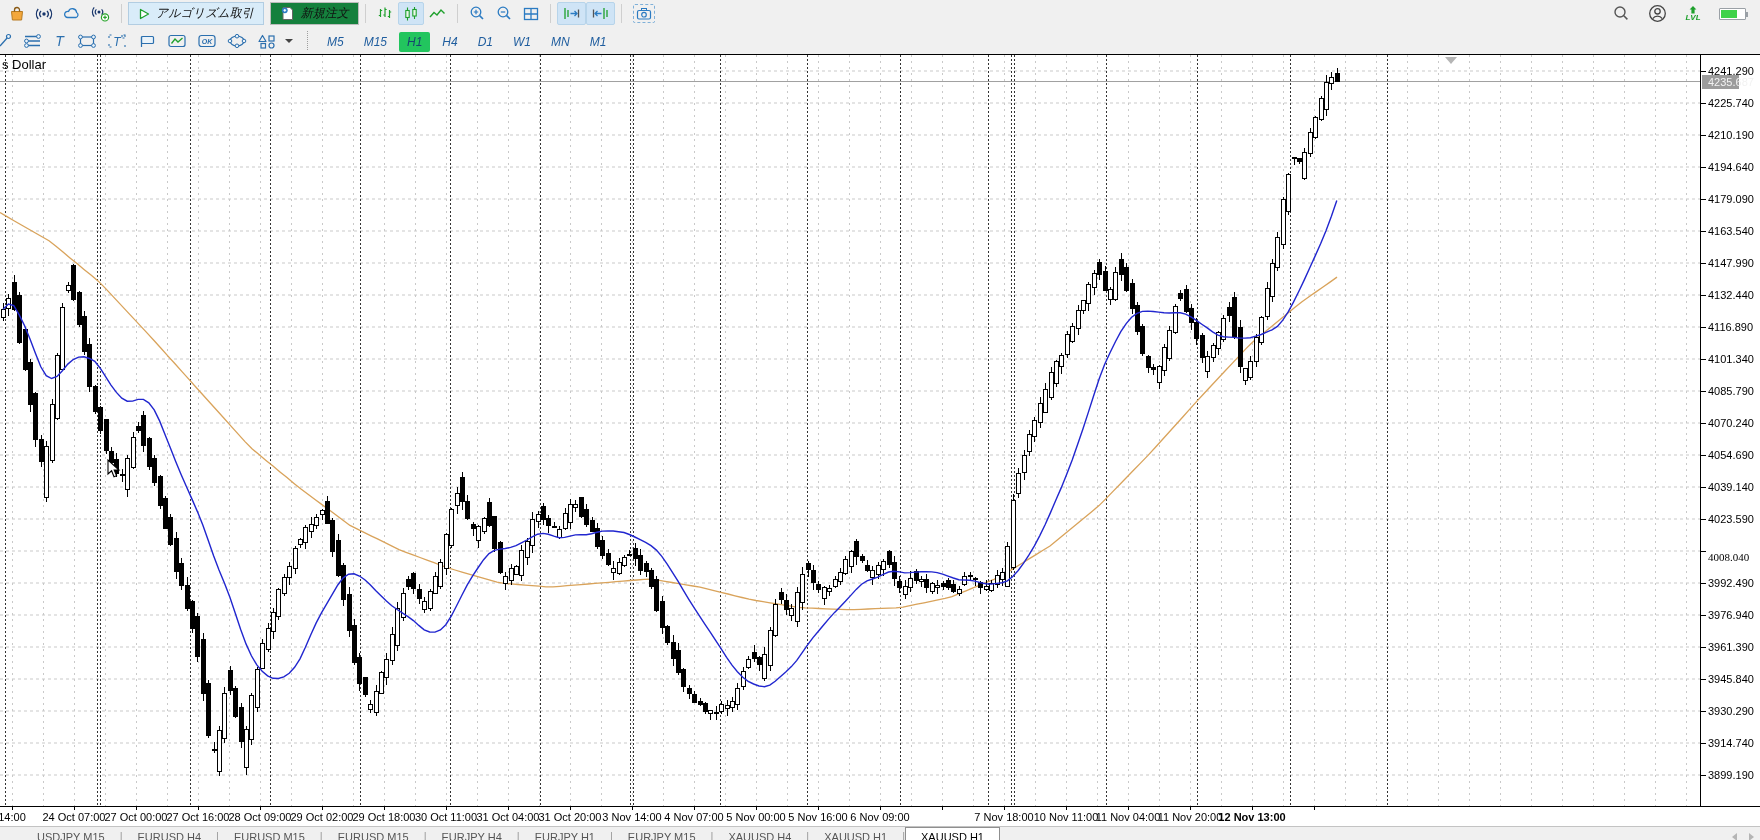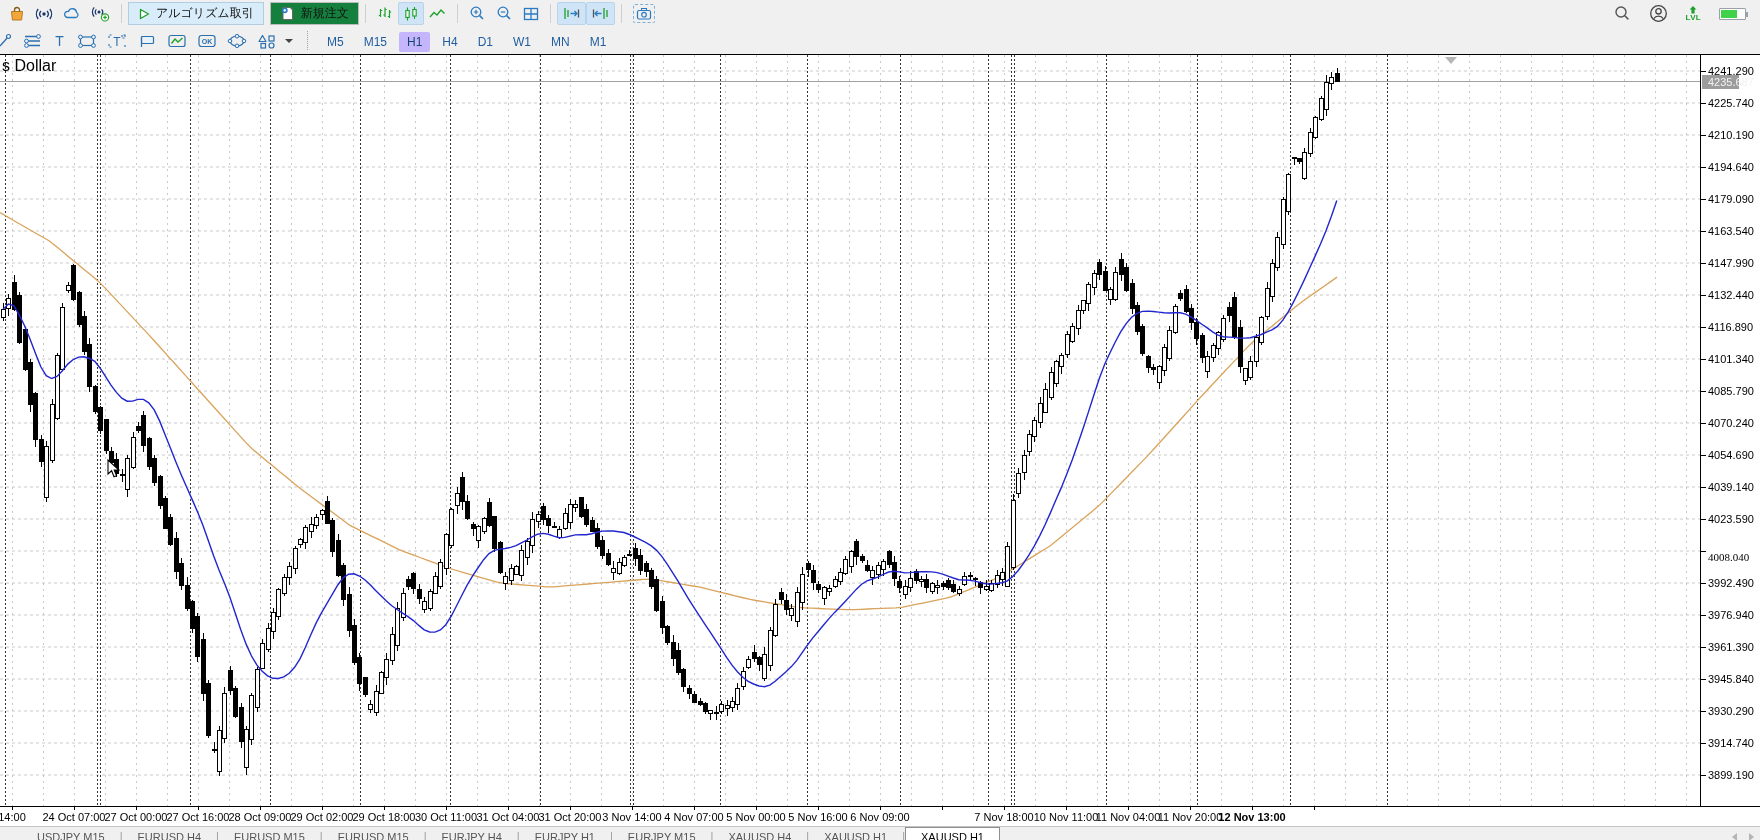--- a/index.html
+++ b/index.html
@@ -1,47 +1,47 @@
 <!DOCTYPE html>
 <html><head>
 <meta charset="utf-8">
 <style>
   * { box-sizing: border-box; margin: 0; padding: 0; }
   html,body { width:1760px; height:840px; overflow:hidden;
     font-family:"Liberation Sans", sans-serif; background:#f0f0f0; }
 
   
-  .tb { height:27px; display:flex; align-items:center; padding:0 4px; background:#f0f0f0; }
+  .tb { height:27px; display:flex; align-items:center; padding:0 4px; background:#f0f0f0;font-style:italic; }
   .tbtn { height:23px; min-width:24px; display:flex; align-items:center; justify-content:center;
           gap:5px; padding:0 4px; border-radius:2px; border:1px solid transparent; cursor:default; }
   .tbtn.sel { background:#cfe4f6; border-color:#b7d4ea; }
   .sep  { width:1px; height:19px; background:#cfcfcf; margin:0 6px; flex:0 0 auto; }
   .dotsep { width:1px; height:19px; border-left:1px dotted #9f9f9f; margin:0 9px; flex:0 0 auto; }
   .btn-text { font-size:12px; color:#111; white-space:nowrap; }
   .btn-algo { background:#d9ecf9; border:1px solid #b2cde2; padding:0 9px; height:23px;
               display:flex; align-items:center; gap:6px; }
   .btn-order{ background:#15803d; border:1px solid #bcbcbc; padding:0 9px; height:23px;
               display:flex; align-items:center; gap:6px; }
   .tb1-right{ margin-left:auto; display:flex; align-items:center; gap:18px; padding-right:10px; }
   .battery  { width:27px; height:12px; border:1px solid #9aa0a6; background:#fff; position:relative; border-radius:1px; }
   .battery .fill { position:absolute; left:1px; top:1px; bottom:1px; background:#3fd24a; }
   .battery .nub  { position:absolute; right:-3px; top:3px; width:2px; height:5px; background:#9aa0a6; }
   .lvl-wrap { display:flex; flex-direction:column; align-items:center; line-height:1; }
   .lvl-txt  { font-size:8px; font-weight:bold; color:#1ea02c; letter-spacing:.3px; }
 
   .tf-btn { font-size:12px; color:#1f5d9e; padding:3px 8px; margin:0 2px; border-radius:2px; }
-  .tf-btn.active { background:#c4b5fd; color:#16456f; }
+  .tf-btn.active { background:#22c55e; color:#16456f; }
   .caret { width:0; height:0; border-left:4px solid transparent; border-right:4px solid transparent;
            border-top:4px solid #444; margin-left:3px; }
 
   
   .chart-row { display:flex; height:752px; background:#fff; border-top:1px solid #000; }
   .plot { position:relative; width:1700px; height:751px; background:#fff; overflow:hidden; }
   .plot svg { position:absolute; left:0; top:0; }
-  .chart-title { position:absolute; left:2px; top:2px; font-size:16px; color:#000; z-index:3; }
+  .chart-title { position:absolute; left:2px; top:2px; font-size:13px; color:#000; z-index:3; }
   .price-axis { position:relative; width:40px; height:751px; border-left:1px solid #000;
                 background:#fff; font-size:11px; }
   .p-label { position:absolute; left:7px; white-space:nowrap; color:#000; }
   .p-tick  { position:absolute; left:0; width:5px; height:1px; background:#000; }
   .p-current { position:absolute; left:1px; right:1px; background:#9c9c9c; color:#f2f2f2;
                font-size:11px; padding:1px 0 1px 6px; z-index:2; }
   .time-axis { height:20px; border-top:1px solid #000; background:#fff; position:relative;
                font-size:11px; color:#000; }
   .t-label { position:absolute; top:4px; transform:translateX(-50%); white-space:nowrap; }
   .t-tick  { position:absolute; top:0; width:1px; height:3px; background:#000; }

